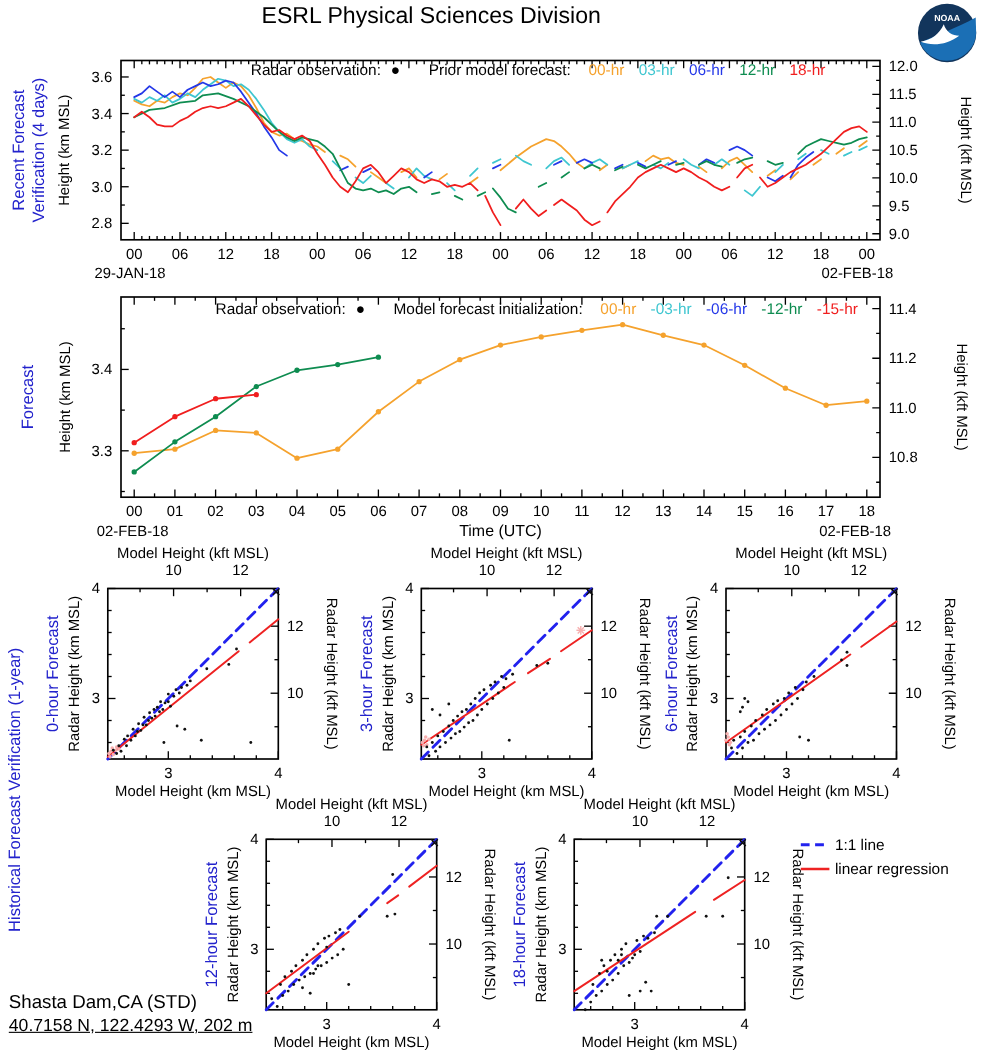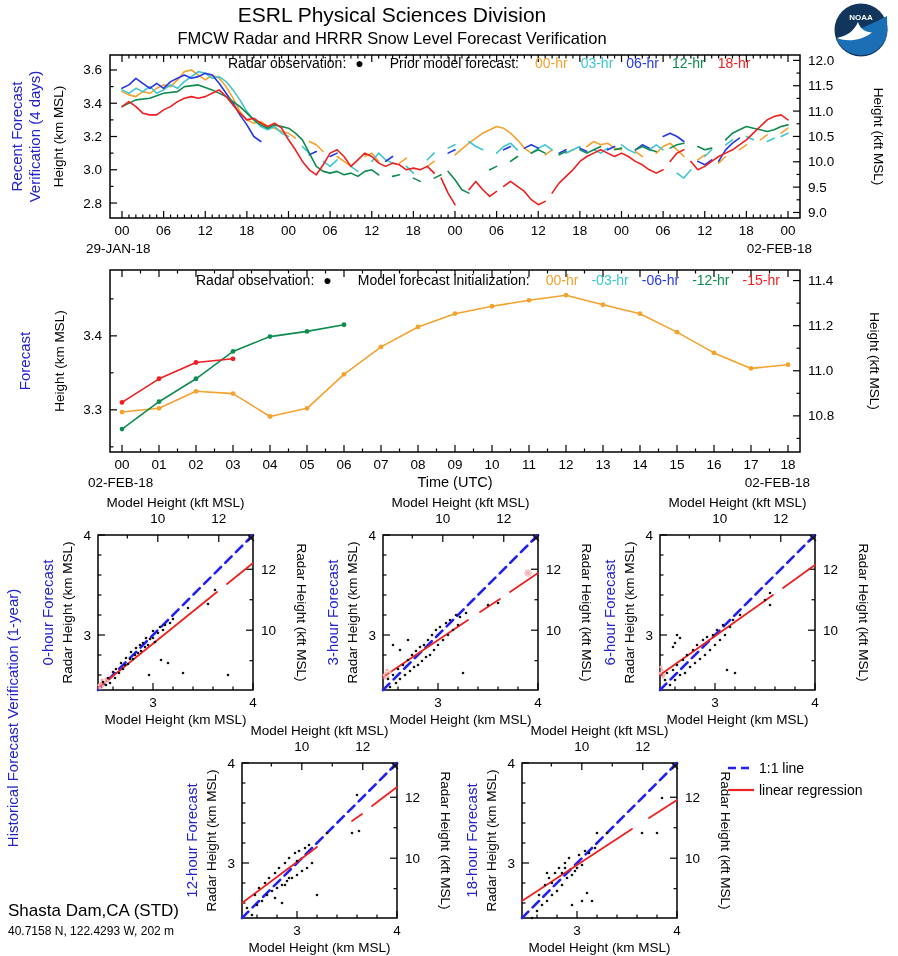--- a/index.html
+++ b/index.html
@@ -5,30 +5,29 @@
   html,body{margin:0;padding:0;background:#ffffff;}
   .page{position:relative;width:898px;height:956px;background:#fff;
         font-family:"Liberation Sans",sans-serif;overflow:hidden;}
   .titles{position:absolute;top:3px;left:0;width:784px;text-align:center;}
   .title{font-size:21px;color:#000;}
   .subtitle{font-size:16.5px;color:#000;margin-top:2px;}
   #logo{position:absolute;top:2px;left:833px;}
   #charts{position:absolute;top:0;left:0;}
   .footer{position:absolute;left:8px;top:901px;color:#000000;}
   .footer .station{font-size:17px;}
-  .footer .coords{font-size:12px;margin-top:3px;}
+  .footer .coords{font-size:16px;margin-top:3px;text-decoration:underline;}
   svg text{font-family:"Liberation Sans",sans-serif;}
 </style>
 </head>
 <body>
 
 <div class="page">
   <div class="titles">
     <div class="title">ESRL Physical Sciences Division</div>
-    <div class="subtitle">FMCW Radar and HRRR Snow Level Forecast Verification</div>
   </div>
 
   <svg id="logo" width="56" height="56" viewBox="0 0 56 56">
     <circle cx="28" cy="28" r="26.5" fill="#12355C"></circle>
     <path d="M 3 37 C 18 30 36 24 54 14 L 54.4 28 A 26.5 26.5 0 0 1 3.5 37 Z" fill="#1B6FB5"></path>
     <path d="M 4 36 C 14 34 21 29 25 20 C 27 27 33 30.5 39 30.5 C 28 39 14 40 4 36 Z" fill="#ffffff"></path>
     <text x="28" y="17.5" font-size="8" font-weight="bold" fill="#ffffff" text-anchor="middle">NOAA</text>
   </svg>
 
   <svg id="charts" width="898" height="956" viewBox="0 0 898 956">

